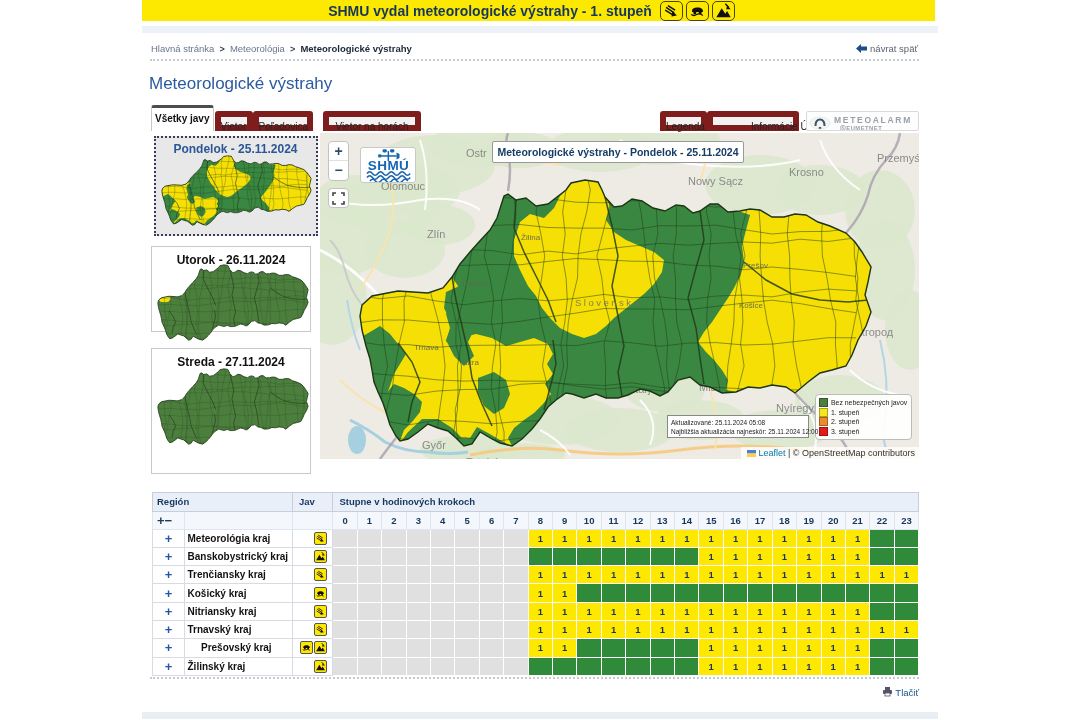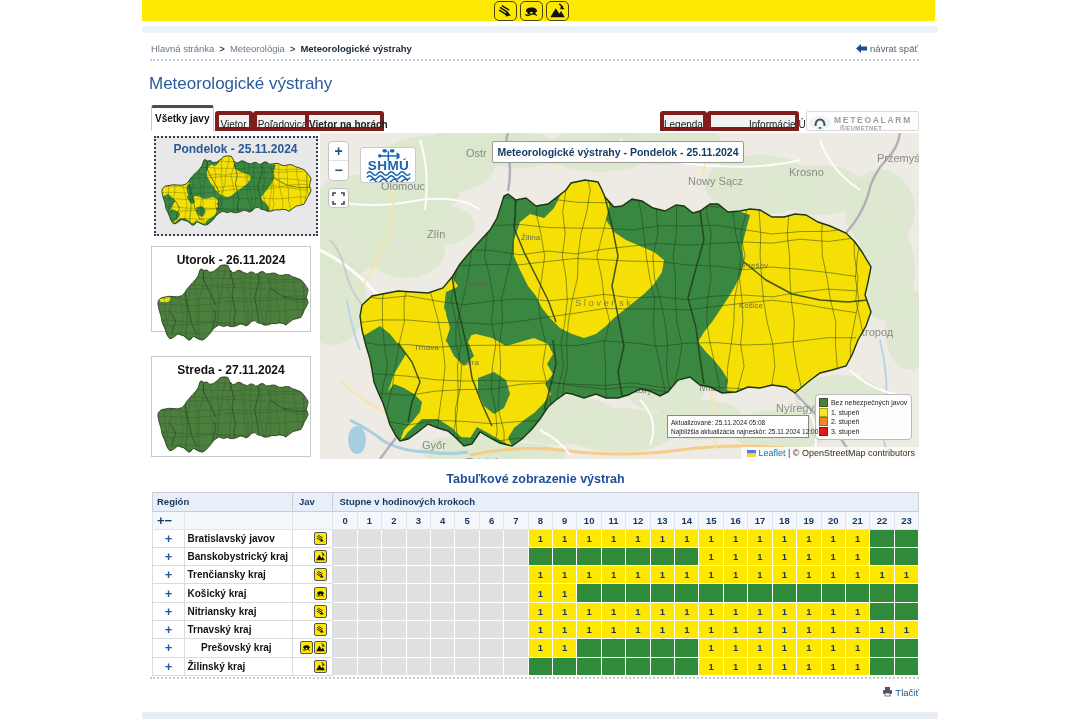--- a/index.html
+++ b/index.html
@@ -18,38 +18,38 @@
 
 #crumbs { left:151px; top:43px; width:780px; height:12px; font-size:9.5px; color:#68778a; position:absolute; }
 #crumbs b { color:#1b2836; }
 #crumbs .sep { color:#333f4d; font-weight:bold; padding:0 2.5px; font-size:9px; }
 #back { right:162px; top:43px; position:absolute; font-size:9.5px; color:#5a6470; }
 #dots1 { left:150px; top:59px; width:769px; height:0; position:absolute; border-top:2px dotted #c3cbd4; }
 
 h1 { position:absolute; left:149px; top:74px; font-size:17px; font-weight:normal; color:#2a5b9e; }
 
 
-.tab { position:absolute; top:110.5px; height:20px; background:#f2f2f2; border:4px solid #7f1d1d; border-radius:3px 3px 0 0; font-size:10px; color:#222; text-align:center; line-height:19px; white-space:nowrap; }
+.tab { position:absolute; top:110.5px; height:20px; background:#f2f2f2; border:6px solid #7f1d1d; border-radius:3px 3px 0 0; font-size:10px; color:#222; text-align:center; line-height:19px; white-space:nowrap; }
 #tab0 { left:151px; top:104.5px; height:26px; width:62.5px; background:#fff; border:1px solid #c8c8c8; border-top:3px solid #4d4d4d; border-bottom:none; font-weight:bold; color:#111; line-height:21px; font-size:10px; }
 #tab1 { left:214.5px; width:38px; }
 #tab2 { left:252.5px; width:60px; }
-#tab3 { left:305px; width:79px;font-weight:bold; }
+#tab3 { left:323px; width:98px; }
 #btnLegenda { left:660px; width:46.5px; }
 #btnInfo { left:707px; width:92px;padding-left:38px; }
 #malarm { left:806px; top:110.5px; width:113px; height:20px; position:absolute; background:#fdfdfd; border:1px solid #d9d9d9; border-radius:2px; overflow:hidden; padding-top:1px; }
 
 
 #maparea { left:320px; top:133px; width:599px; height:326px; background:#eeebe4; overflow:hidden; }
 #sidebar { left:142px; top:133px; width:178px; height:326px; background:#fff; }
 .mini { position:absolute; background:#fff; border:1px solid #c9c9c9; }
 .mini .title { text-align:center; font-size:12px; font-weight:bold; color:#111; margin-top:6px; }
 #mini1 { left:153.5px; top:136px; width:164px; height:100px; background:#e8e8e8; border:2px dotted #3c3c5a; }
 #mini1 .title { color:#2b5797; margin-top:4px; }
 #mini2 { left:151px; top:246px; width:160px; height:86px; }
-#mini3 { left:151px; top:348px; width:160px; height:101px;margin-top:8px; }
+#mini3 { left:151px; top:348px; width:160px; height:126px; }
 .minimap { position:absolute; }
 
 
 #zoomctl { position:absolute; left:328px; top:140.5px; width:21px; height:40px; background:#fff; border:1px solid #c3c3c3; border-radius:4px; }
 #zoomctl .zb { height:19px; text-align:center; font-size:14px; font-weight:bold; color:#2a4d6e; line-height:19px; }
 #zoomctl .zb:first-child { border-bottom:1px solid #e0e0e0; }
 #fsbtn { position:absolute; left:328px; top:188px; width:21px; height:20px; background:#fff; border:1px solid #c3c3c3; border-radius:4px; text-align:center; }
 #shmulogo { left:360px; top:139.5px; width:56px; height:36px; position:absolute; background:#fff; border:1px solid #c9c9c9; border-radius:3px; text-align:center;margin-top:7px; }
 #maptitle { left:492px; top:141px; width:252px; height:22px; position:absolute; background:#fff; border:1px solid #999; border-radius:2px; font-size:10.5px; font-weight:bold; color:#173d66; text-align:center; line-height:20px; white-space:nowrap; }
 #legend { left:815px; top:394px; width:97px; height:46px; position:absolute; background:rgba(255,255,255,0.93); border:1px solid #bbb; border-radius:4px; font-size:6.9px; color:#222; padding:2.5px 3px; }
@@ -74,20 +74,21 @@
 #dots2 { left:150px; top:677px; width:769px; height:0; position:absolute; border-top:2px dotted #c3cbd4; }
 #print { right:161px; top:686px; position:absolute; font-size:9.5px; color:#17548a; }
 #footer { left:142px; top:712px; width:796px; height:7px; background:#e9eef4; }
 .ic { display:inline-block; width:13px; height:13px; border:1px solid #555; border-radius:2px; background:#ffe800; vertical-align:middle; margin-left:1px; }
 .ic svg { width:100%; height:100%; display:block; }
 </style>
 </head>
 <body>
 <div id="page">
   <div id="banner" class="abs">
+    <span class="t">SHMU vydal meteorologické výstrahy - 1. stupeň</span>
     <span class="wicon">
         <svg viewBox="0 0 20 20">
           <g stroke="#111" stroke-width="1.6" fill="none">
 <path d="M4,6 L13,12"></path>
             <path d="M6,4 L14,9"></path>
             <path d="M3,9 L11,14"></path>
           </g>
 <polygon points="11,10 16,15 10,16" fill="#111"></polygon>
         </svg>
       </span>
@@ -469,21 +470,20 @@
     <div class="row"><span class="sq" style="background:#f7e520"></span>1. stupeň</div>
     <div class="row"><span class="sq" style="background:#ea8b2e"></span>2. stupeň</div>
     <div class="row"><span class="sq" style="background:#e31a1c"></span>3. stupeň</div>
   </div>
   <div id="infobox">Aktualizované: 25.11.2024 05:08<br>Najbližšia aktualizácia najneskôr: 25.11.2024 12:00</div>
   <div id="attrib"><svg width="9" height="7" viewBox="0 0 9 7" style="vertical-align:-1px">
         <rect width="9" height="3.5" fill="#4e7fd0"></rect>
         <rect y="3.5" width="9" height="3.5" fill="#f6d44d"></rect>
       </svg> <span class="lf">Leaflet</span> | © OpenStreetMap contributors</div>
 
-  <div id="tbltitle">Tabuľkové zobrazenie výstrah</div>
   <table>
 <colgroup>
         <col style="width:32px">
         <col style="width:108px">
         <col style="width:40.4px">
         <col style="width:24.42px">
         <col style="width:24.42px">
         <col style="width:24.42px">
         <col style="width:24.42px">
         <col style="width:24.42px">
@@ -537,21 +537,21 @@
           <td class="hr2">17</td>
           <td class="hr2">18</td>
           <td class="hr2">19</td>
           <td class="hr2">20</td>
           <td class="hr2">21</td>
           <td class="hr2">22</td>
           <td class="hr2">23</td>
         </tr>
 <tr style="height:18.3px">
           <td class="plus">+</td>
-          <td class="lblc" style="padding-left:2.5px">Bratislavský javov</td>
+          <td class="lblc" style="padding-left:2.5px">Meteorológia kraj</td>
           <td class="javc"><span class="ic"><svg viewBox="0 0 20 20">
                 <g stroke="#111" stroke-width="1.6" fill="none">
 <path d="M4,6 L13,12"></path>
                   <path d="M6,4 L14,9"></path>
                   <path d="M3,9 L11,14"></path>
                 </g>
 <polygon points="11,10 16,15 10,16" fill="#111"></polygon>
               </svg></span></td>
           <td class="c0"></td>
           <td class="c0"></td>

